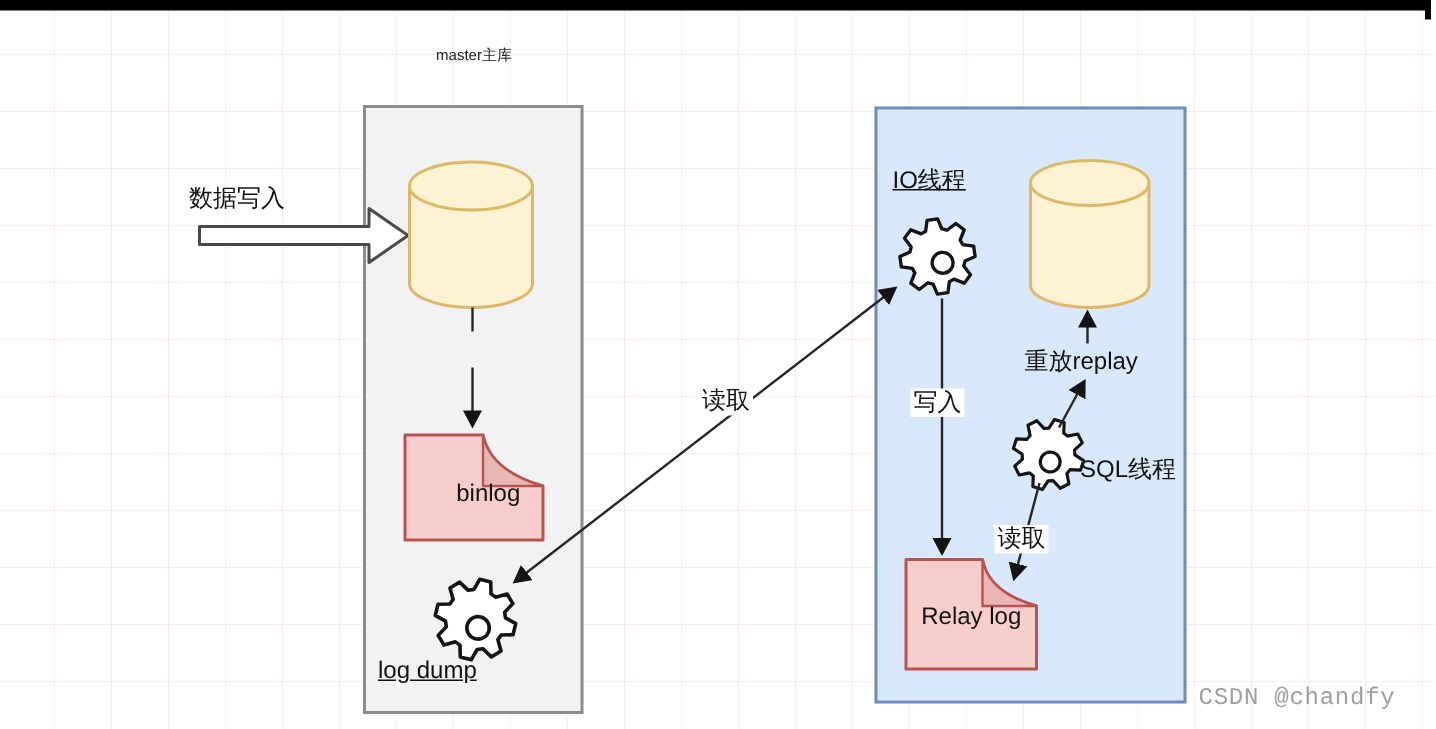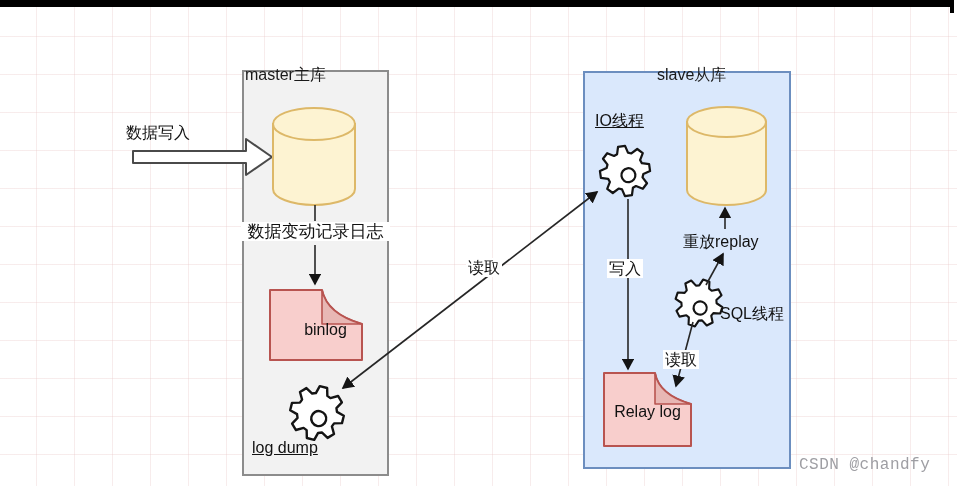--- a/index.html
+++ b/index.html
@@ -32,21 +32,21 @@
   .cyl   { fill: var(--cylinderFill, #fdf3d2); stroke: var(--cylinderStroke, #ddb868); stroke-width: 2; }
   .doc   { fill: var(--docFill, #f8cecc); stroke: var(--docStroke, #b85450); stroke-width: 2; stroke-linejoin: round; }
   .fold  { fill: var(--docFoldFill, #e8b7b4); stroke: var(--docStroke, #b85450); stroke-width: 1.6; stroke-linejoin: round; }
   .gear-shape { fill: #ffffff; stroke: #141414; stroke-width: 2.4; stroke-linejoin: round; }
   .block-arrow { fill: #ffffff; stroke: #4a4a4a; stroke-width: 2; stroke-linejoin: round; }
   .conn { stroke: var(--connector, #262626); stroke-width: 1.6; fill: none; }
 
   .lbl { position: absolute; z-index: 3; color: #111; font-size: 16px; line-height: 19px; white-space: nowrap; }
   .lbl.bg-white { background: #ffffff; padding: 0 2px; }
 
-  .title { position: absolute; z-index: 3; font-size: 16px; color: #1a1a1a; text-align: left; white-space: nowrap; margin-top: 35px; }
+  .title { position: absolute; z-index: 3; font-size: 10px; color: #1a1a1a; text-align: center; white-space: nowrap; }
   .title-master { left: 245px; top: 30px; width: 142px; }
   .title-slave  { left: 657px; top: 30px; width: 142px; }
 
   .lbl-data-write { left: 126px; top: 123px; }
   .lbl-cyl-caption { left: 241px; top: 222px; width: 149px; text-align: center; background: #fff; font-size: 17px; }
   .lbl-binlog { left: 270px; top: 320px; width: 92px; text-align: center; padding-left: 19px; }
   .lbl-dump1 { left: 252px; top: 438px; width: 130px; text-align: left; text-decoration: underline; }
   .lbl-dump2 { left: 252px; top: 454px; width: 130px; text-align: center; }
   .lbl-read-outer { left: 466px; top: 258px; }
   .lbl-io { left: 595px; top: 111px; text-decoration: underline; }
@@ -114,24 +114,22 @@
 
     <line class="conn" x1="628" y1="199" x2="628" y2="369" marker-end="url(#ah)"></line>
 
     <line class="conn" x1="693" y1="322" x2="676" y2="386" marker-end="url(#ah)"></line>
 
     <line class="conn" x1="706" y1="285" x2="723" y2="254" marker-end="url(#ah)"></line>
     <line class="conn" x1="725" y1="229" x2="725" y2="208" marker-end="url(#ah)"></line>
   </svg>
 
   <div class="title title-master">master主库</div>
-  <div class="title title-slave">slave从库</div>
 
   <div class="lbl lbl-data-write">数据写入</div>
-  <div class="lbl lbl-cyl-caption">数据变动记录日志</div>
   <div class="lbl lbl-binlog">binlog</div>
   <div class="lbl lbl-dump1">log dump</div>
 
   <div class="lbl bg-white lbl-read-outer">读取</div>
 
   <div class="lbl lbl-io">IO线程</div>
   <div class="lbl bg-white lbl-write">写入</div>
   <div class="lbl lbl-replay">重放replay</div>
   <div class="lbl lbl-sql">SQL线程</div>
   <div class="lbl bg-white lbl-read-inner">读取</div>

